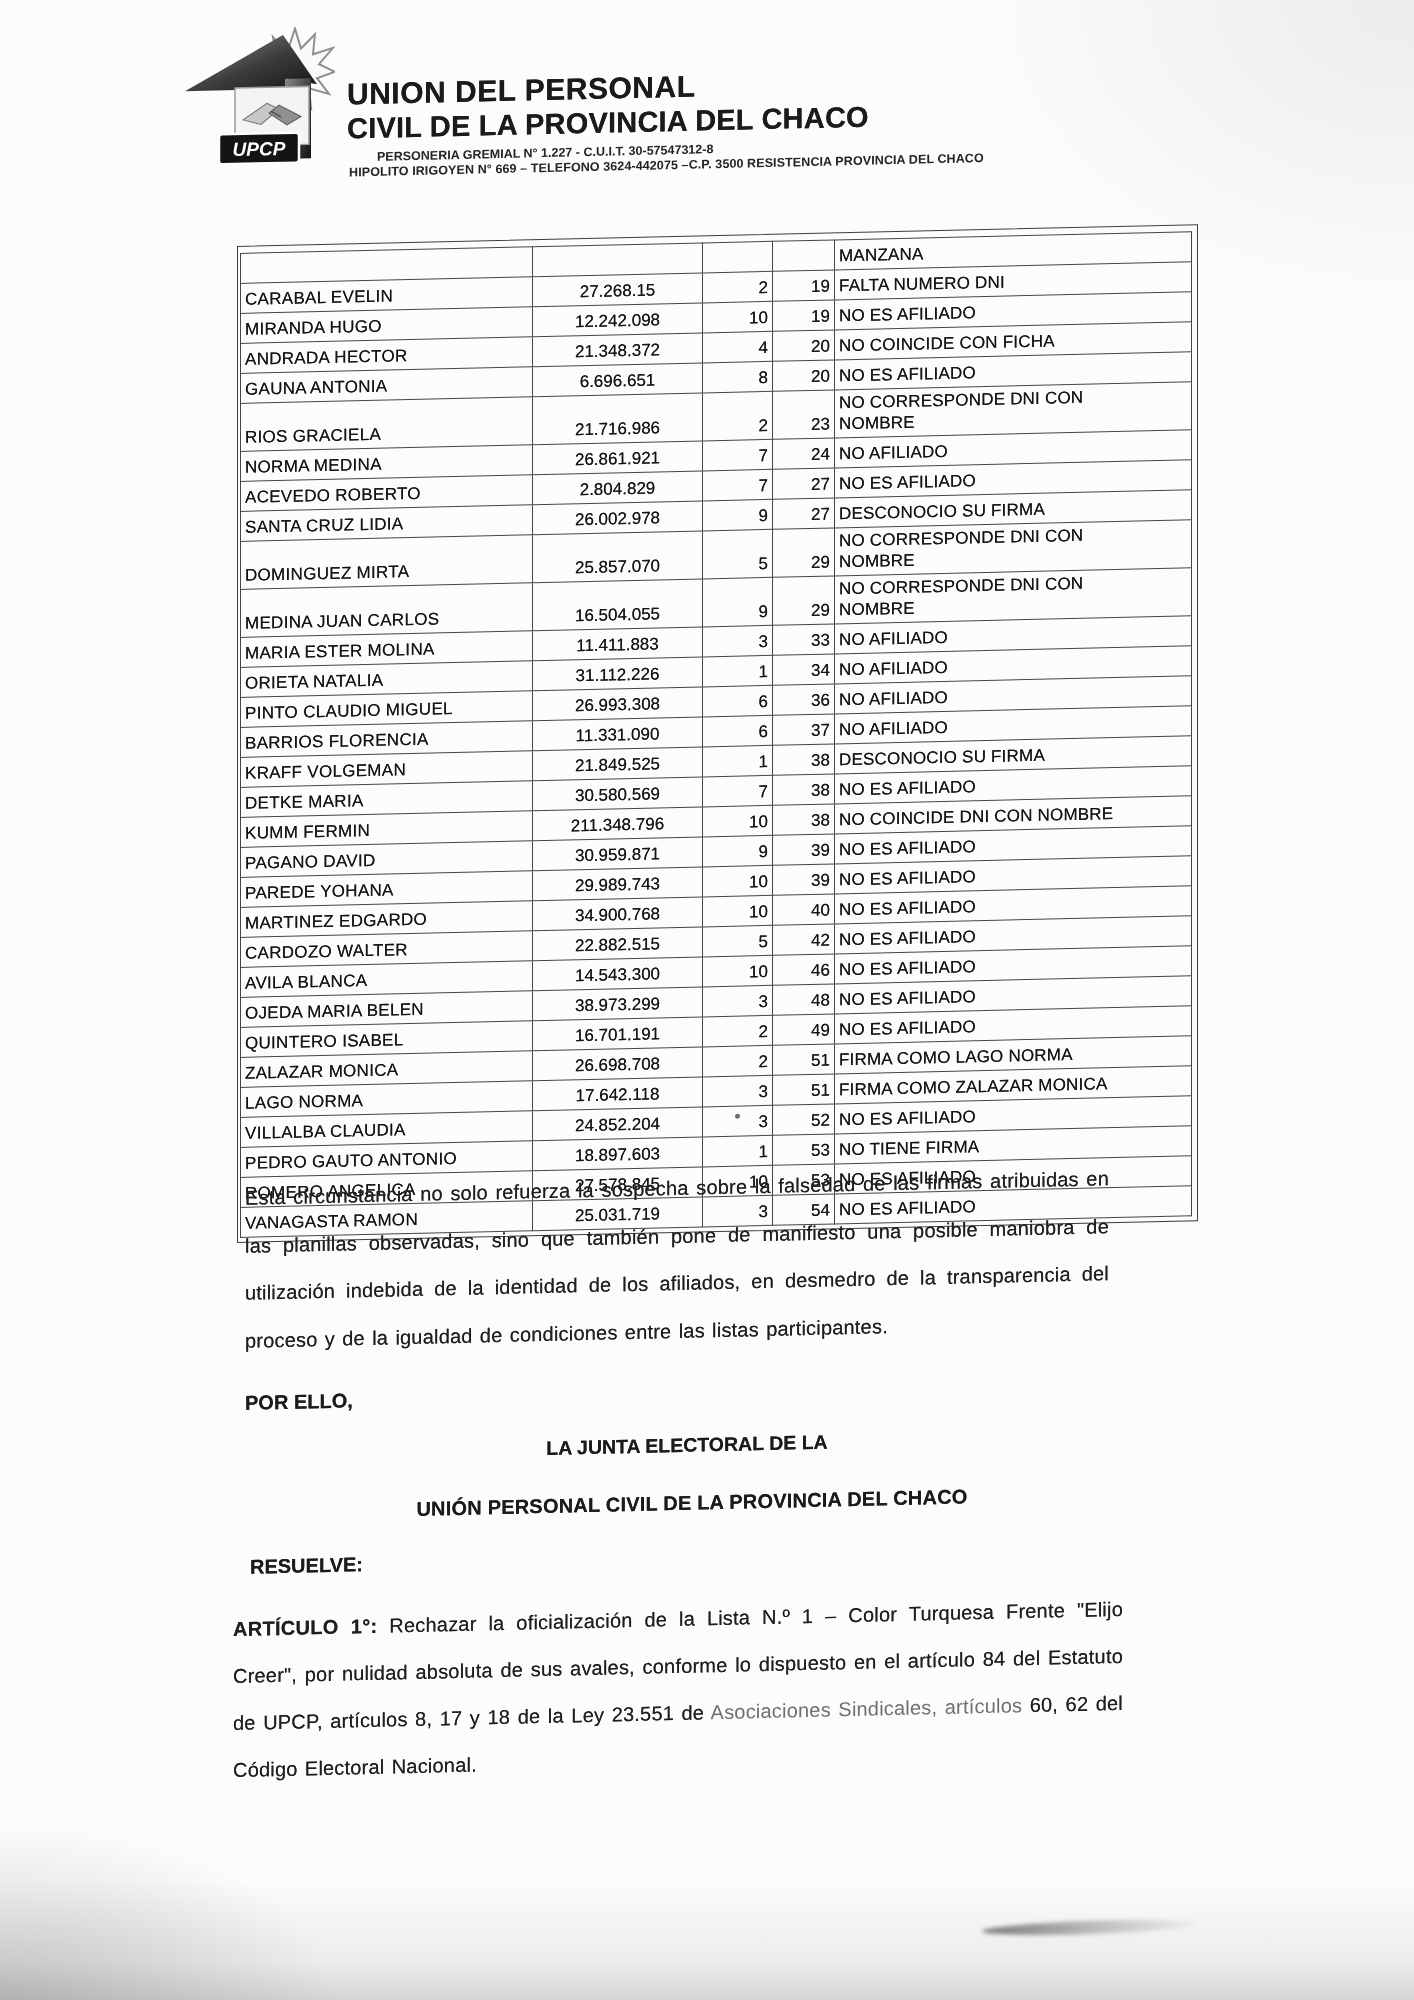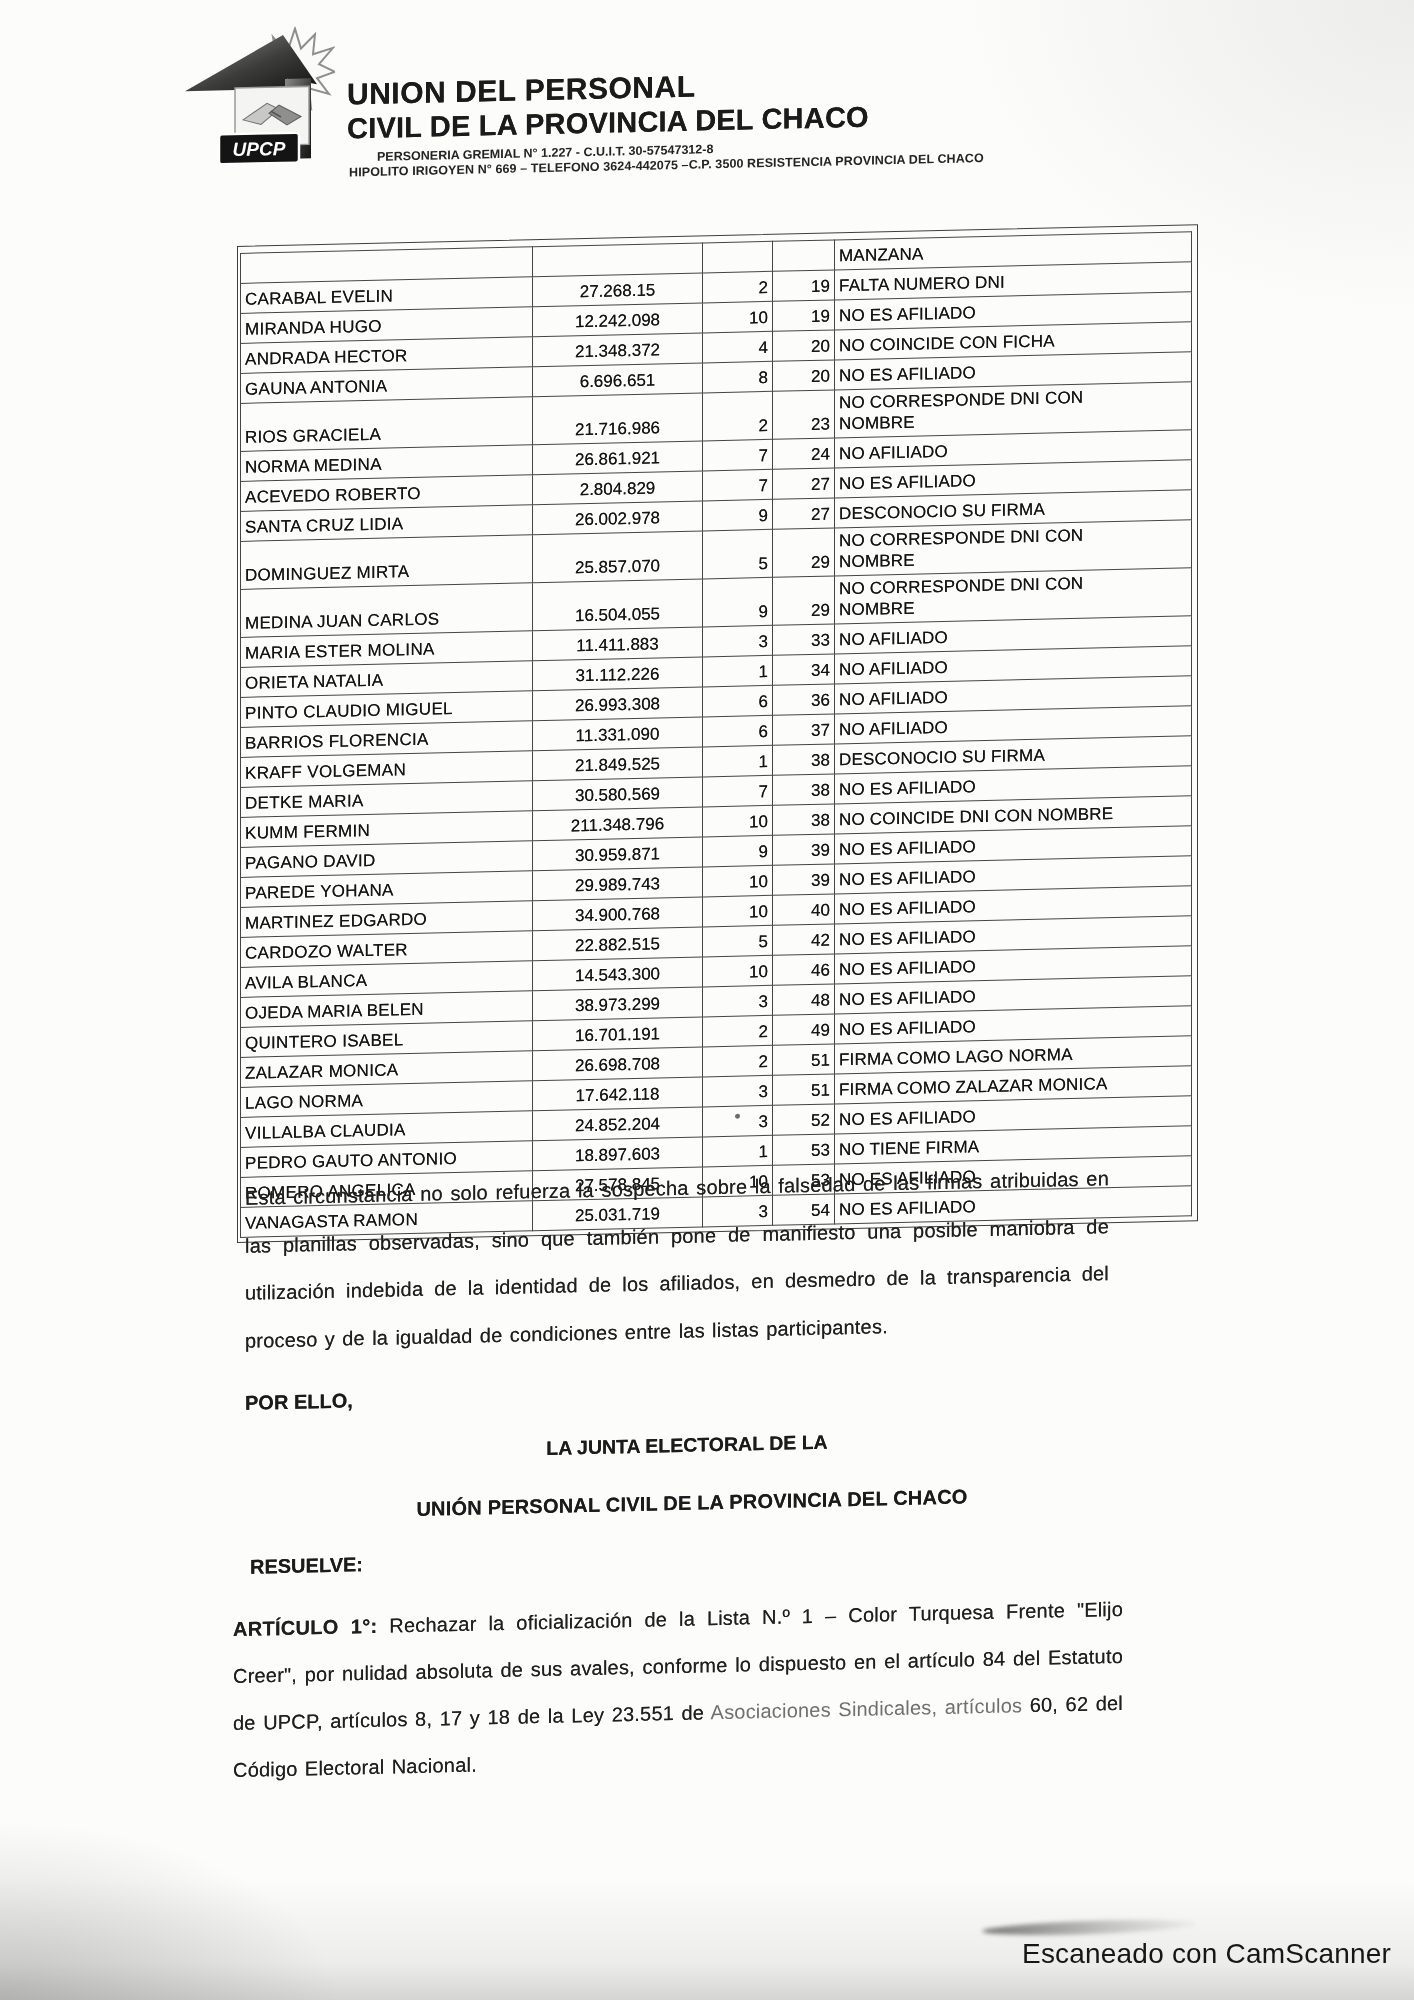--- a/index.html
+++ b/index.html
@@ -349,14 +349,13 @@
     <p class="articulo"><strong>ARTÍCULO 1°:</strong><span> Rechazar la oficialización de la Lista N.º 1 – Color Turquesa Frente "Elijo Creer", por nulidad absoluta de sus avales, conforme lo dispuesto en el artículo 84 del Estatuto de UPCP, artículos 8, 17 y 18 de la Ley 23.551 de </span><span class="faded">Asociaciones Sindicales, artículos</span><span> 60, 62 del Código Electoral Nacional.</span></p>
 
     <div class="dot-artifact"></div>
   </div>
 
   <div class="wash-top-right"></div>
   <div class="wash-bottom"></div>
   <div class="wash-bottom-left"></div>
   <div class="smudge"></div>
 
-  <div class="camscanner">Escaneado con CamScanner</div>
 </div>
 
 </body></html>

